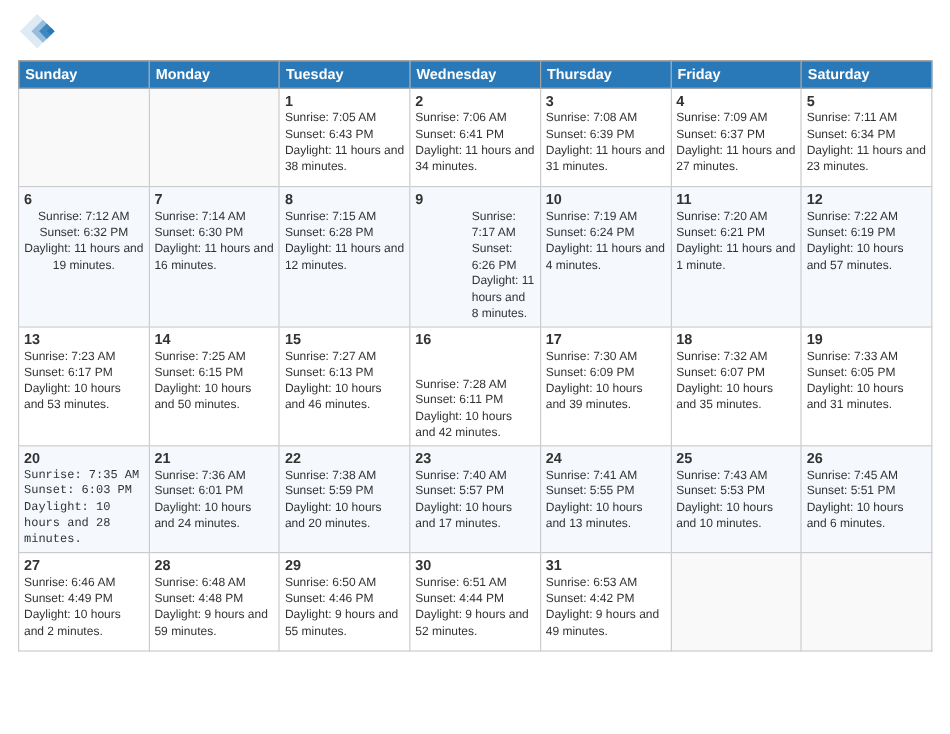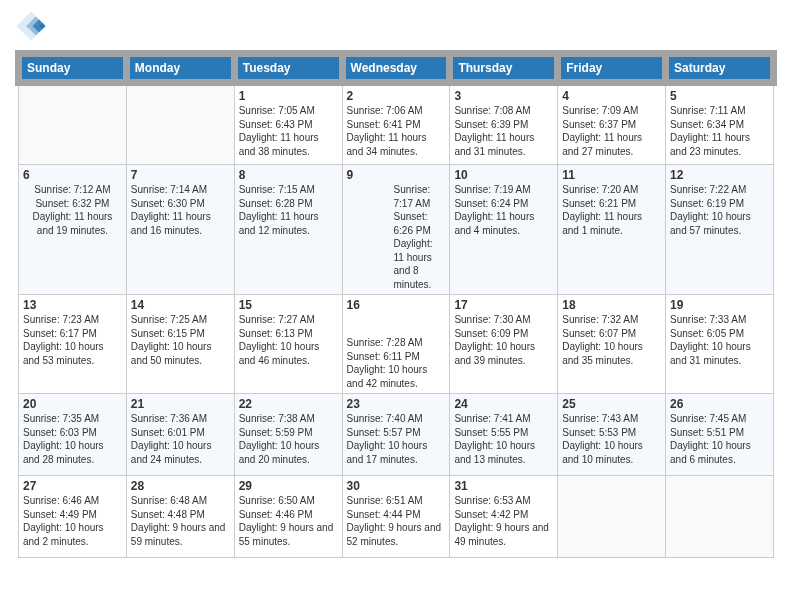--- a/index.html
+++ b/index.html
@@ -63,21 +63,21 @@
       border-collapse: collapse;
       table-layout: fixed;
     }
     .calendar th {
       background: #2979b8;
       color: #fff;
       text-align: left;
       padding: 4px 5px;
       font-size: 12px;
       font-weight: bold;
-      border: 7px solid #a3a3a3;
+      border: 1px solid #a3a3a3;
     }
     .calendar td {
       border: 1px solid #ccc;
       vertical-align: top;
       padding: 3px 4px;
       font-size: 10px;
       color: #333;
       height: 82px;
       background: #fff;
     }
@@ -254,21 +254,21 @@
           <td>
             <span class="day-number">19</span>
             <div class="cell-content" style="white-space: pre-line;">Sunrise: 7:33 AM
 Sunset: 6:05 PM
 Daylight: 10 hours and 31 minutes.</div>
           </td>
         </tr>
         <tr>
           <td>
             <span class="day-number">20</span>
-            <div class="cell-content" style="white-space: pre-line;">Sunrise: 7:35 AM
+            <div class="cell-content" style="white-space: pre-line; font-family: Liberation Mono, monospace;">Sunrise: 7:35 AM
 Sunset: 6:03 PM
 Daylight: 10 hours and 28 minutes.</div>
           </td>
           <td>
             <span class="day-number">21</span>
             <div class="cell-content" style="white-space: pre-line;">Sunrise: 7:36 AM
 Sunset: 6:01 PM
 Daylight: 10 hours and 24 minutes.</div>
           </td>
           <td>

